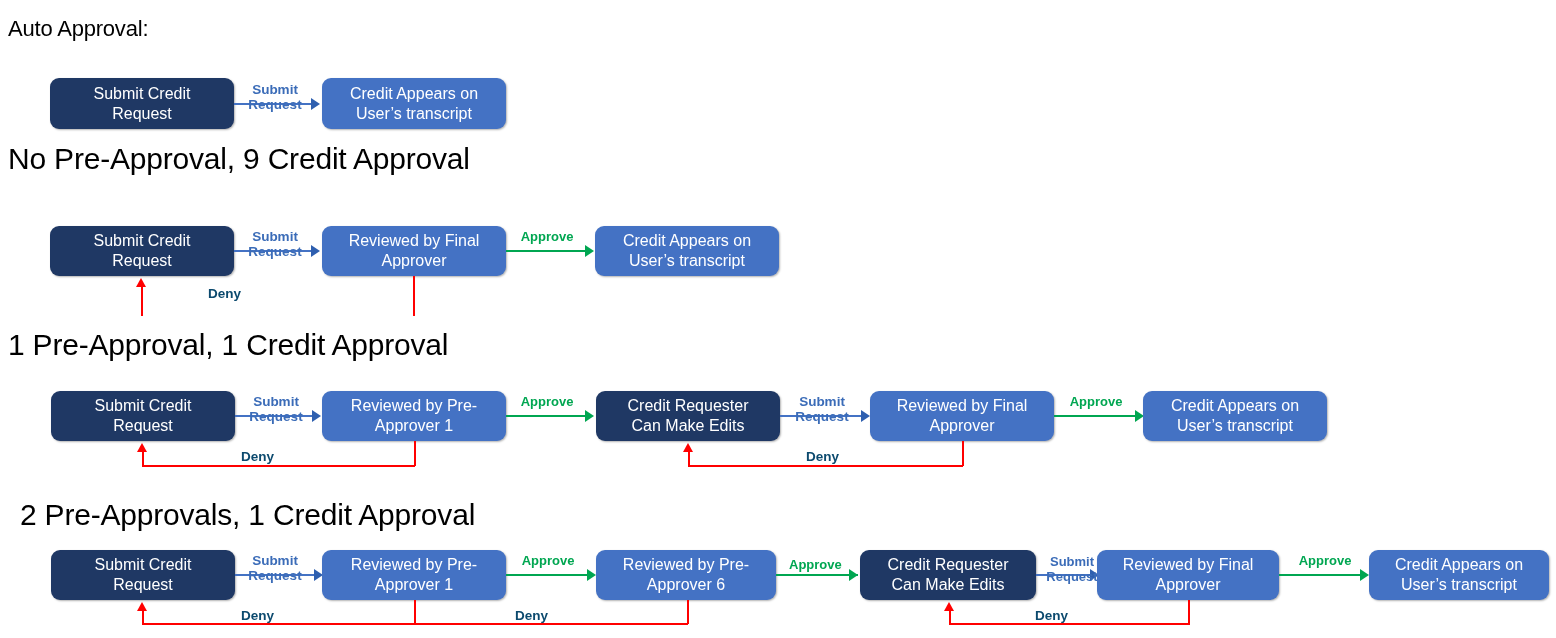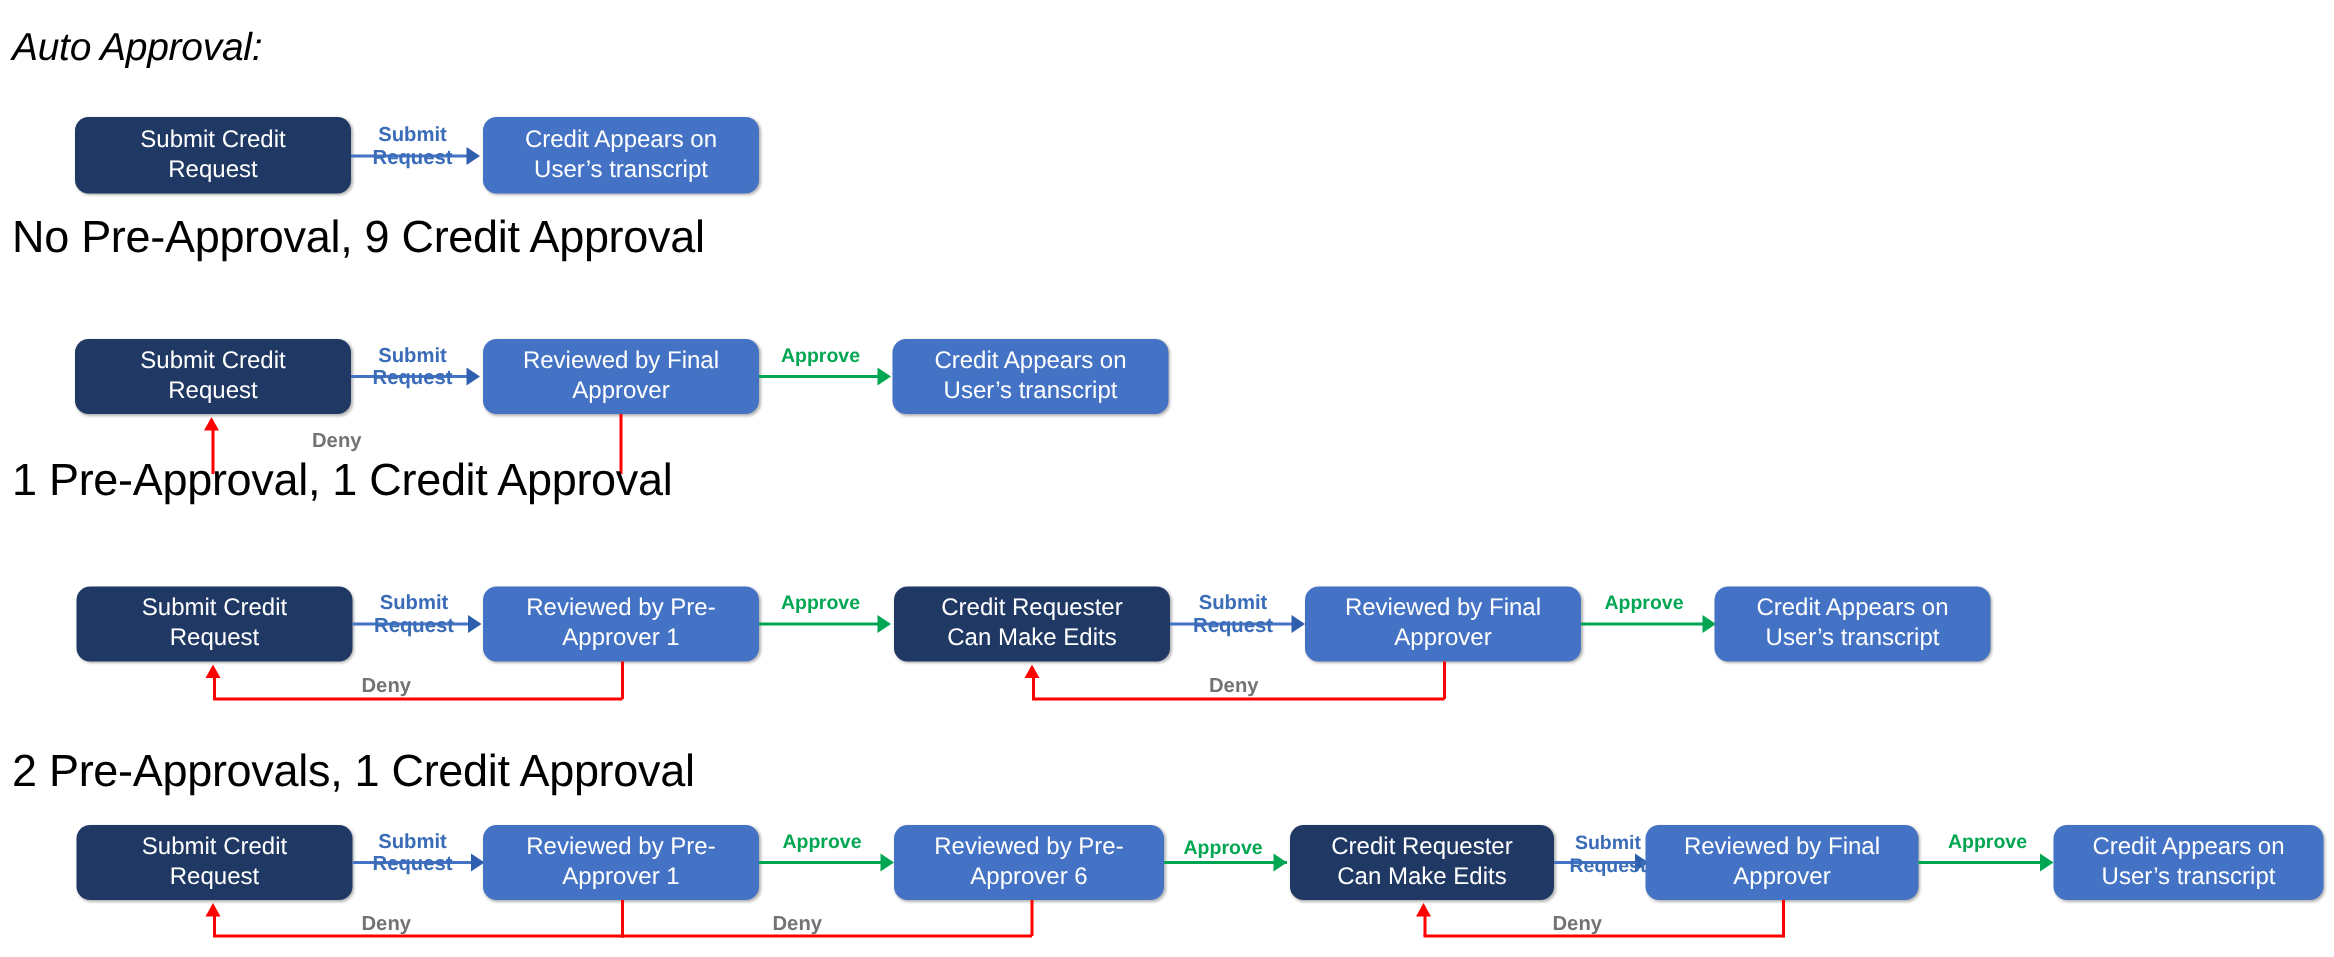--- a/index.html
+++ b/index.html
@@ -17,21 +17,21 @@
 
   
   .heading {
     position: absolute;
     color: #000000;
     font-family: "Liberation Sans", sans-serif;
     font-weight: 400;
     white-space: nowrap;
     letter-spacing: -0.2px;
   }
-  .heading.h1 { font-size: 26px; font-style: italic; }
+  .heading.h1 { font-size: 22px; }
   .heading.h2 { font-size: 30px; }
 
   
   .flow-row {
     position: absolute;
     left: 0;
     width: 1273px;
   }
 
   
@@ -58,21 +58,21 @@
   .conn-label {
     position: absolute;
     font-family: "Liberation Sans", sans-serif;
     font-weight: bold;
     white-space: nowrap;
     text-align: center;
     line-height: 1.12;
   }
   .conn-label.blue  { color: #3B6CB8; }
   .conn-label.green { color: #00A651; }
-  .conn-label.red   { color: #737373; }
+  .conn-label.red   { color: #0c4a6e; }
 
   
   .shaft {
     position: absolute;
     height: 2px;
   }
   .shaft.blue  { background: #4472C4; }
   .shaft.green { background: #00A651; }
 
   
@@ -170,21 +170,21 @@
       <div>User’s transcript</div>
     </div>
   </div>
 
   <div class="deny-v" style="left:413px; top:50px; height:40px;"></div>
   <div class="deny-v" style="left:141px; top:60px; height:30px;"></div>
   <div class="deny-arrow-up" style="left:136px; top:52px;"></div>
   <div class="conn-label red" style="left:208px; top:60px; font-size:13.5px;">Deny</div>
 </div>
 
-<div class="heading h2" style="left:8px; top:304px;">1 Pre-Approval, 1 Credit Approval</div>
+<div class="heading h2" style="left:8px; top:328px;">1 Pre-Approval, 1 Credit Approval</div>
 
 <div class="flow-row" style="top:391px; height:90px;">
 
   <div class="node dark" style="left:51px; top:0px; width:184px; height:50px; font-size:16px;">
     <div>
       <div>Submit Credit</div>
       <div>Request</div>
     </div>
   </div>
 
@@ -244,21 +244,21 @@
   <div class="deny-arrow-up" style="left:137px; top:52px;"></div>
   <div class="conn-label red" style="left:241px; top:58px; font-size:13.5px;">Deny</div>
 
   <div class="deny-v" style="left:962px; top:50px; height:25px;"></div>
   <div class="deny-h" style="left:688px; top:74px; width:275px;"></div>
   <div class="deny-v" style="left:688px; top:60px; height:15px;"></div>
   <div class="deny-arrow-up" style="left:683px; top:52px;"></div>
   <div class="conn-label red" style="left:806px; top:58px; font-size:13.5px;">Deny</div>
 </div>
 
-<div class="heading h2" style="left:8px; top:498px;">2 Pre-Approvals, 1 Credit Approval</div>
+<div class="heading h2" style="left:20px; top:498px;">2 Pre-Approvals, 1 Credit Approval</div>
 
 <div class="flow-row" style="top:550px; height:88px;">
 
   <div class="node dark" style="left:51px; top:0px; width:184px; height:50px; font-size:16px;">
     <div>
       <div>Submit Credit</div>
       <div>Request</div>
     </div>
   </div>
 

